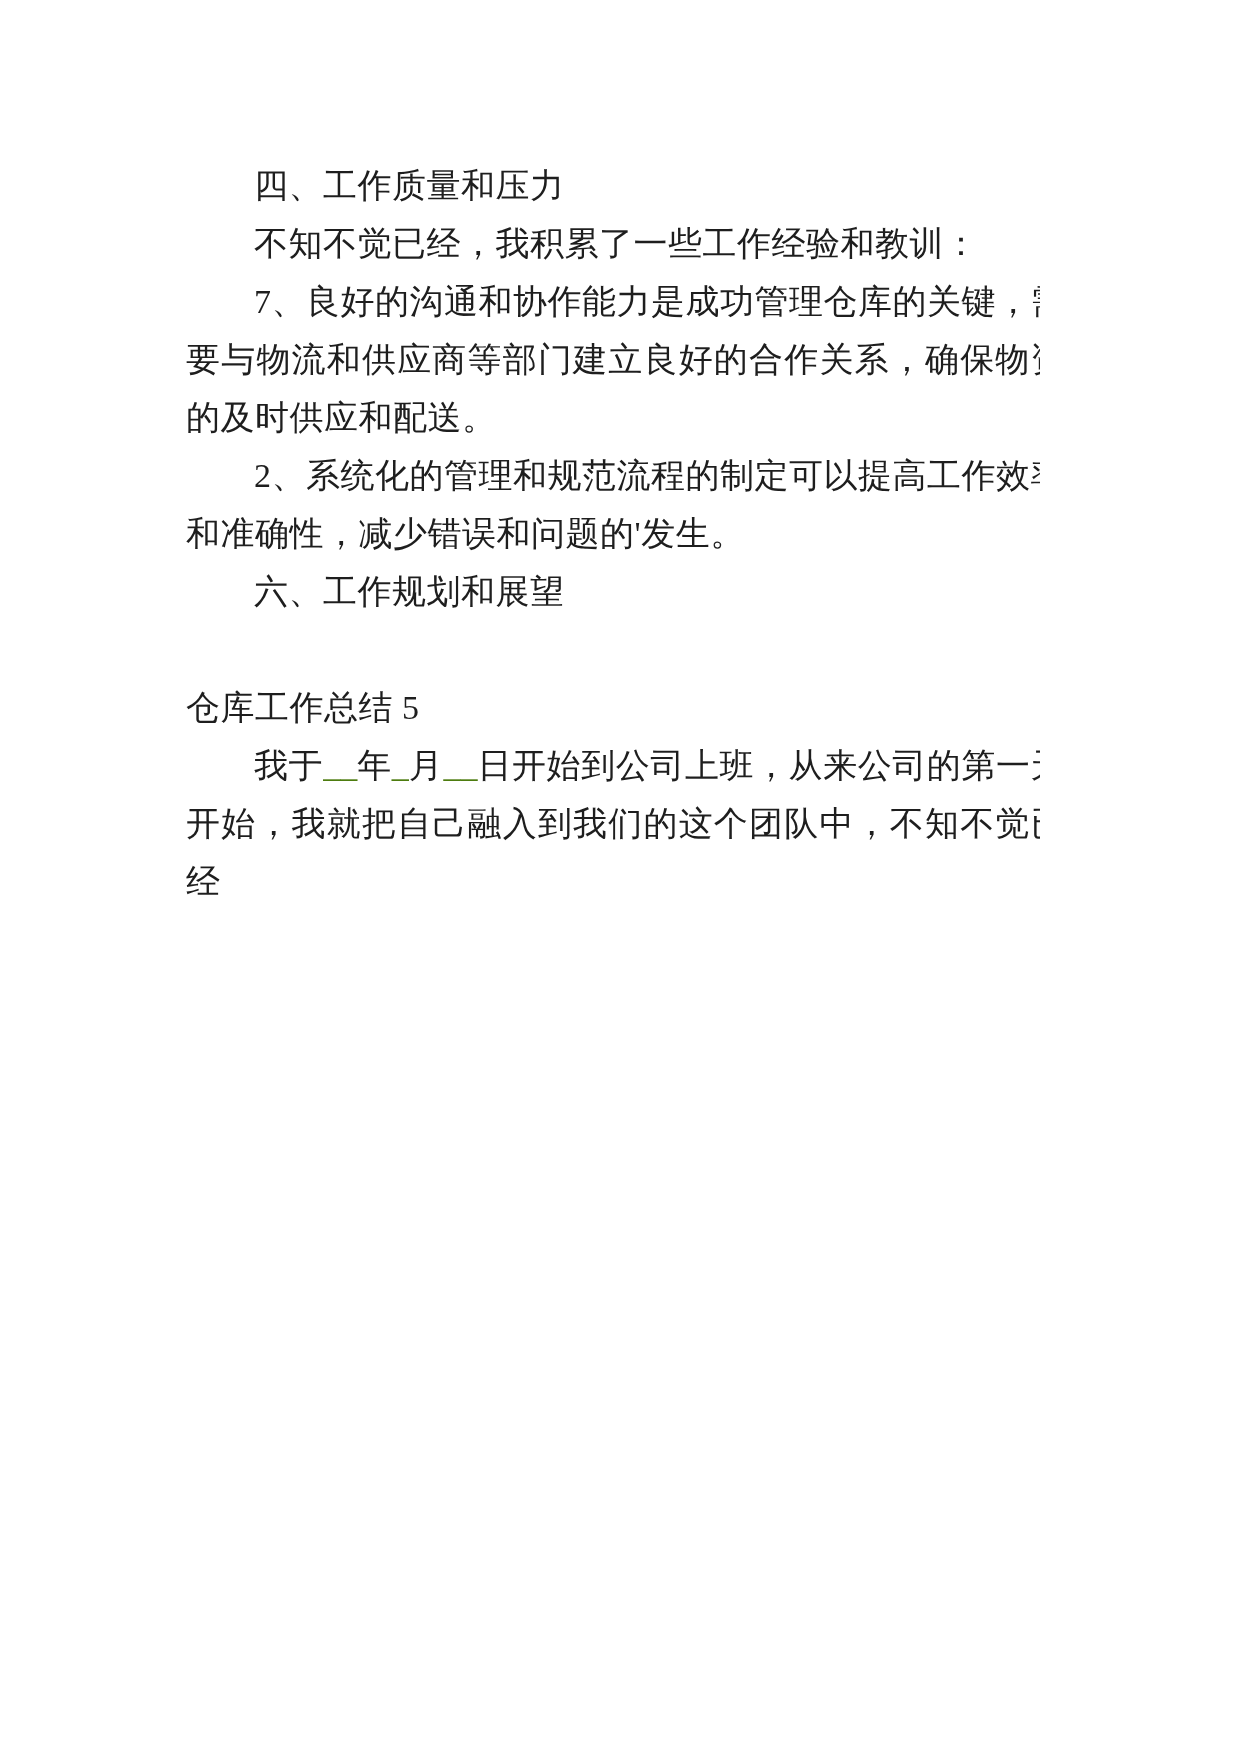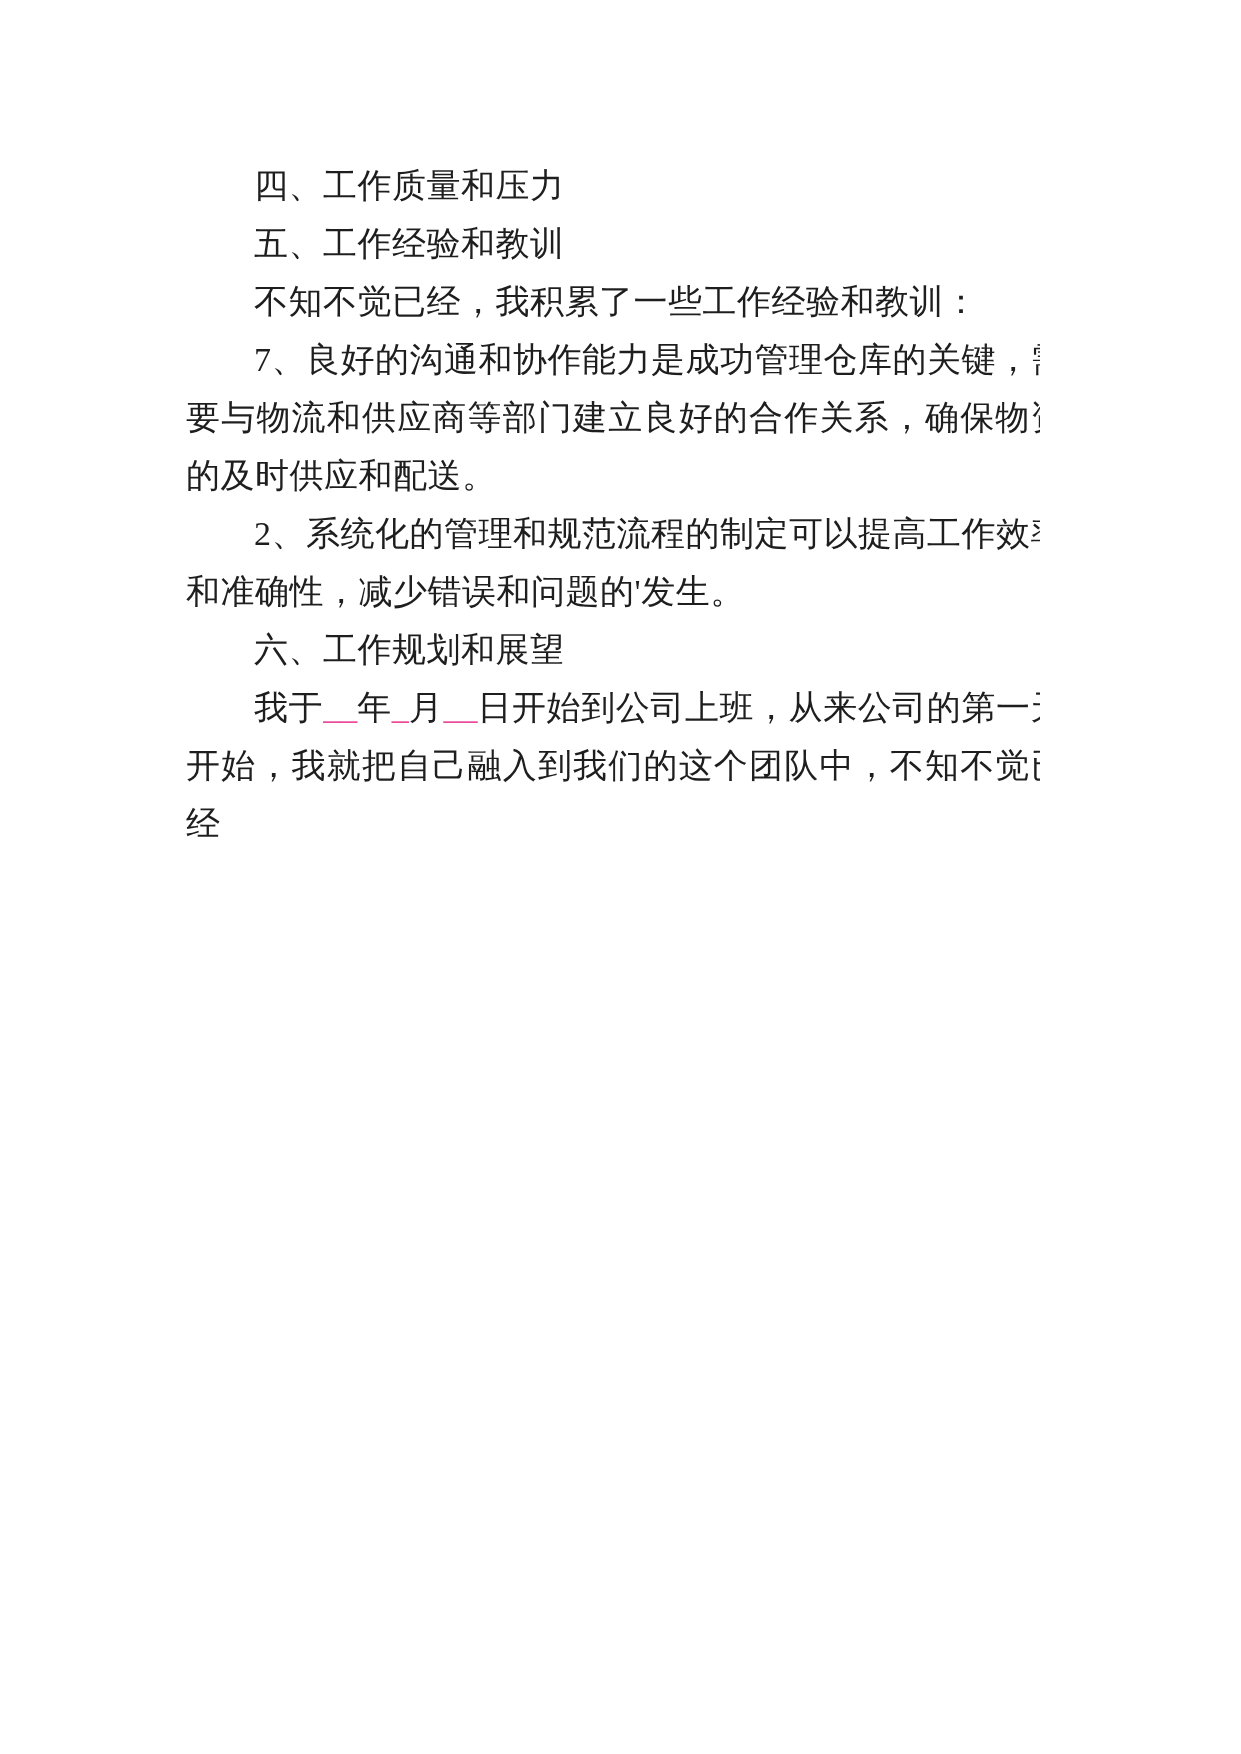--- a/index.html
+++ b/index.html
@@ -32,30 +32,30 @@
     text-align: justify;
     text-align-last: left;
     text-indent: 2em;
     font-weight: 400;
   }
   .doc p.section-title {
     text-indent: 0;
     margin-top: 58px;
   }
   .doc .blank {
-    color: #ec4899;
+    color: #4d7c0f;
     letter-spacing: 0;
   }
 </style>
 </head>
 <body>
 
 <div class="page">
   <div class="doc">
       <p class="subheading">四、工作质量和压力</p>
-      <p class="subheading">五、工作经验和教训</p>
       <p class="body">不知不觉已经，我积累了一些工作经验和教训：</p>
       <p class="body">7、良好的沟通和协作能力是成功管理仓库的关键，需要与物流和供应商等部门建立良好的合作关系，确保物资的及时供应和配送。</p>
       <p class="body">2、系统化的管理和规范流程的制定可以提高工作效率和准确性，减少错误和问题的'发生。</p>
       <p class="subheading">六、工作规划和展望</p>
+      <p class="section-title">仓库工作总结 5</p>
       <p class="body">我于<span class="blank">__</span>年<span class="blank">_</span>月<span class="blank">__</span>日开始到公司上班，从来公司的第一天开始，我就把自己融入到我们的这个团队中，不知不觉已经</p>
     </div>
 </div>
 
 </body></html>

